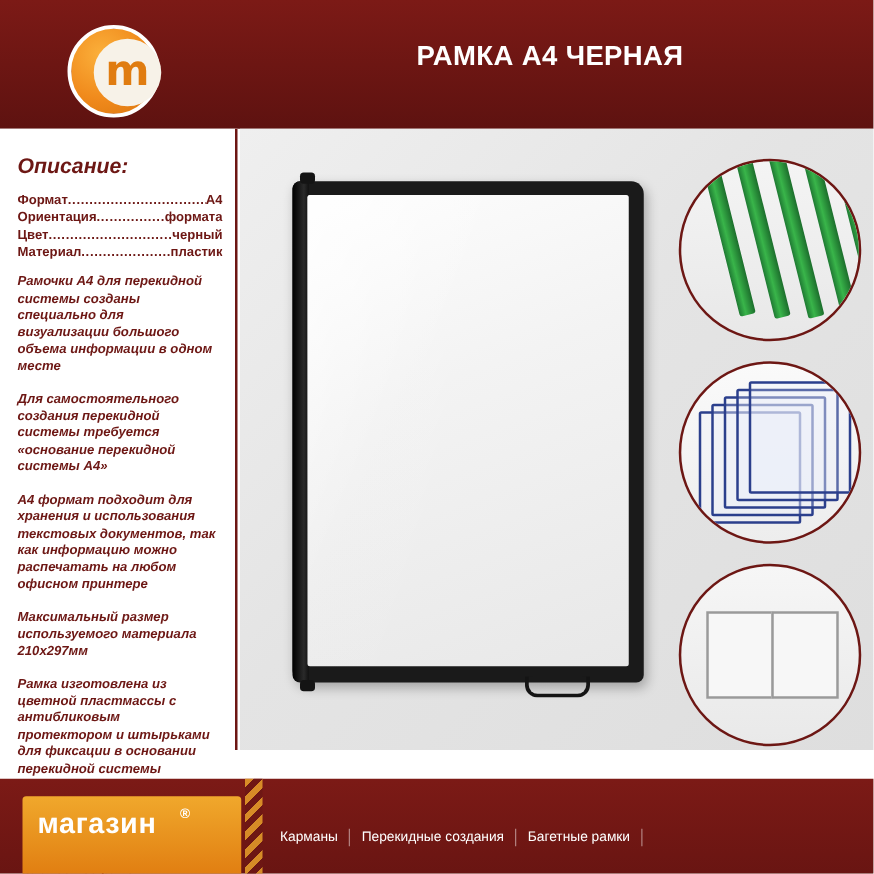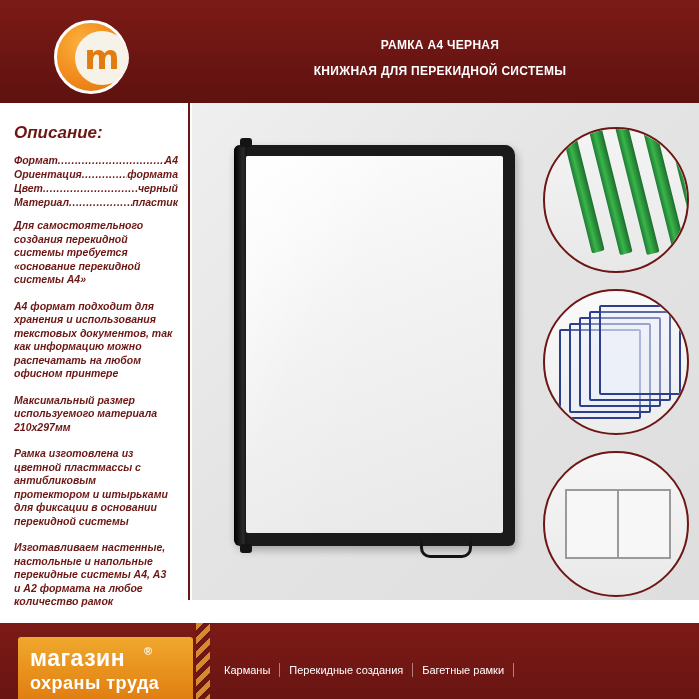--- a/index.html
+++ b/index.html
@@ -27,21 +27,21 @@
     background: linear-gradient(180deg, #7c1a16 0%, #5e1210 100%);
   }
   .header-title {
     position: absolute;
     left: 200px;
     top: 32px;
     width: 480px;
     text-align: center;
     color: #ffffff;
     font-weight: bold;
-    font-size: 12px;
+    font-size: 22px;
     line-height: 26px;
     letter-spacing: 0.3px;
   }
   .header-title .line2 { display: block; }
 
   
   .logo-wrap {
     position: absolute;
     left: 46px;
     top: 22px;
@@ -94,21 +94,20 @@
     font-style: italic;
     font-weight: bold;
     font-size: 17px;
     color: #6d1714;
   }
   .spec-list {
     position: absolute;
     left: 14px;
     top: 50px;
     width: 164px;
-    font-style: italic;
     font-weight: bold;
     font-size: 10.5px;
     color: #6d1714;
     line-height: 14px;
   }
   .spec-row {
     display: flex;
     align-items: baseline;
     white-space: nowrap;
     overflow: hidden;
@@ -325,21 +324,20 @@
   <div class="header">
     <div class="logo-wrap">
       <div class="logo-circle">
         <div class="logo-inner">
           <span class="logo-letter">m</span>
         </div>
       </div>
     </div>
     <div class="header-title">
       <span>РАМКА А4 ЧЕРНАЯ</span>
-      <span class="line2">КНИЖНАЯ ДЛЯ ПЕРЕКИДНОЙ СИСТЕМЫ</span>
     </div>
   </div>
 
   <div class="left-panel">
     <div class="desc-title">Описание:</div>
 
     <div class="spec-list">
       <div class="spec-row">
         <span class="spec-label">Формат</span>
         <span class="spec-dots">........................................</span>
@@ -356,20 +354,21 @@
         <span class="spec-value">черный</span>
       </div>
       <div class="spec-row">
         <span class="spec-label">Материал</span>
         <span class="spec-dots">........................................</span>
         <span class="spec-value">пластик</span>
       </div>
     </div>
 
     <div class="desc-body">
+      <p>Рамочки А4 для перекидной системы созданы специально для визуализации большого объема информации в одном месте</p>
       <p>Для самостоятельного создания перекидной системы требуется «основание перекидной системы А4»</p>
       <p>А4 формат подходит для хранения и использования текстовых документов, так как информацию можно распечатать на любом офисном принтере</p>
       <p>Максимальный размер используемого материала 210х297мм</p>
       <p>Рамка изготовлена из цветной пластмассы с антибликовым протектором и штырьками для фиксации в основании перекидной системы</p>
       <p>Изготавливаем настенные, настольные и напольные перекидные системы А4, А3 и А2 формата на любое количество рамок</p>
     </div>
   </div>
 
   <div class="photo-area">
 
@@ -403,21 +402,20 @@
         <div class="gray-frame" style="left:72px; top:36px; width:50px; height:66px;"></div>
       </div>
     </div>
   </div>
 
   <div class="footer">
     <div class="stripe"></div>
     <div class="footer-logo">
       <span class="footer-logo-l1">магазин</span>
       <span class="footer-logo-r">®</span>
-      <span class="footer-logo-l2">охраны труда</span>
     </div>
     <div class="footer-nav">
       <span class="footer-nav-item">Карманы</span>
       <span class="footer-sep"></span>
       <span class="footer-nav-item">Перекидные создания</span>
       <span class="footer-sep"></span>
       <span class="footer-nav-item">Багетные рамки</span>
       <span class="footer-sep"></span>
     </div>
   </div>

